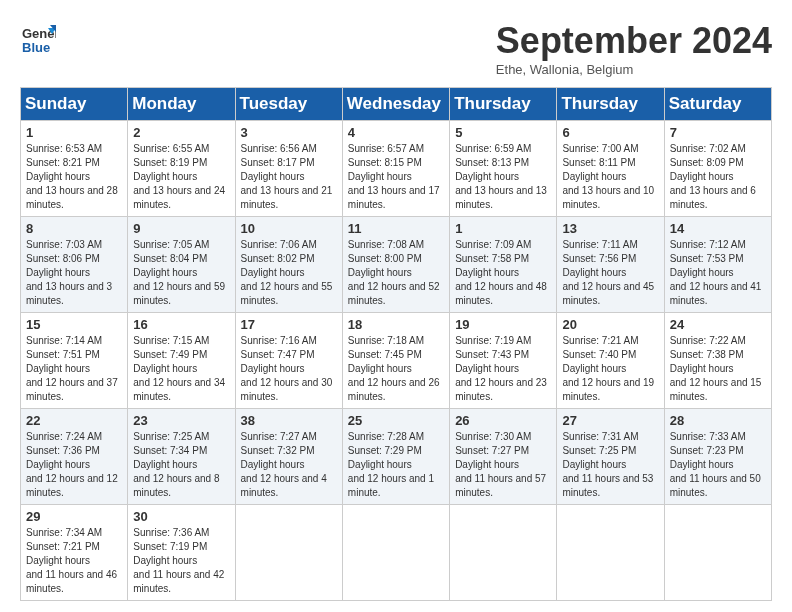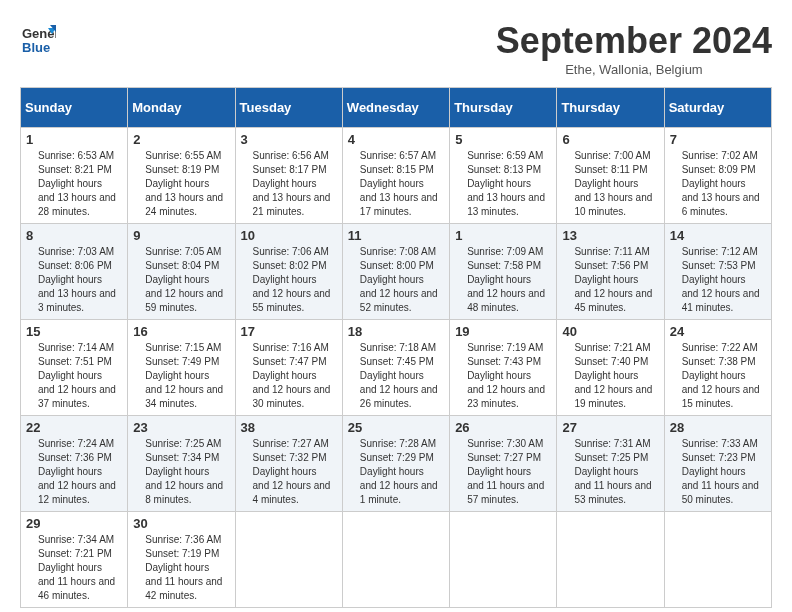--- a/index.html
+++ b/index.html
@@ -19,42 +19,42 @@
     .logo {
       display: flex;
       align-items: center;
       gap: 4px;
     }
     .logo-icon {
       width: 36px;
       height: 36px;
     }
     .title-block {
-      text-align: center;
+      text-align: left;
     }
     .month-title {
       font-size: 36px;
       font-weight: bold;
       color: #333;
     }
     .location-title {
       font-size: 13px;
       color: #555;
     }
     table {
       width: 100%;
       border-collapse: collapse;
       table-layout: fixed;
     }
     thead tr th {
       background-color: #1a5fa8;
       color: #fff;
-      font-size: 13px;
+      font-size: 17px;
       font-weight: bold;
-      padding: 12px 4px;
+      padding: 6px 4px;
       text-align: left;
       border: 1px solid #ccc;
     }
     tbody tr td {
       vertical-align: top;
       border: 1px solid #ccc;
       padding: 4px 5px;
       font-size: 10.5px;
       color: #333;
       height: 90px;
@@ -68,21 +68,20 @@
     .day-number {
       font-size: 13px;
       font-weight: bold;
       display: block;
       margin-bottom: 2px;
     }
     .day-info {
       font-size: 10px;
       line-height: 1.4;
       color: #333;
-      margin-left: 12px;
     }
     td.empty {
       background: #f9f9f9;
     }
   </style>
 </head>
 <body>
 
 <div class="header">
   <div class="logo">
@@ -282,21 +281,21 @@
         <td>
           <span class="day-number">19</span>
 <div class="day-info">
   Sunrise: 7:19 AM<br>
   Sunset: 7:43 PM<br>
   Daylight hours<br>
   and 12 hours and 23 minutes.
 </div>
         </td>
         <td>
-          <span class="day-number">40</span>
+          <span class="day-number">20</span>
 <div class="day-info">
   Sunrise: 7:21 AM<br>
   Sunset: 7:40 PM<br>
   Daylight hours<br>
   and 12 hours and 19 minutes.
 </div>
         </td>
         <td>
           <span class="day-number">24</span>
 <div class="day-info">

